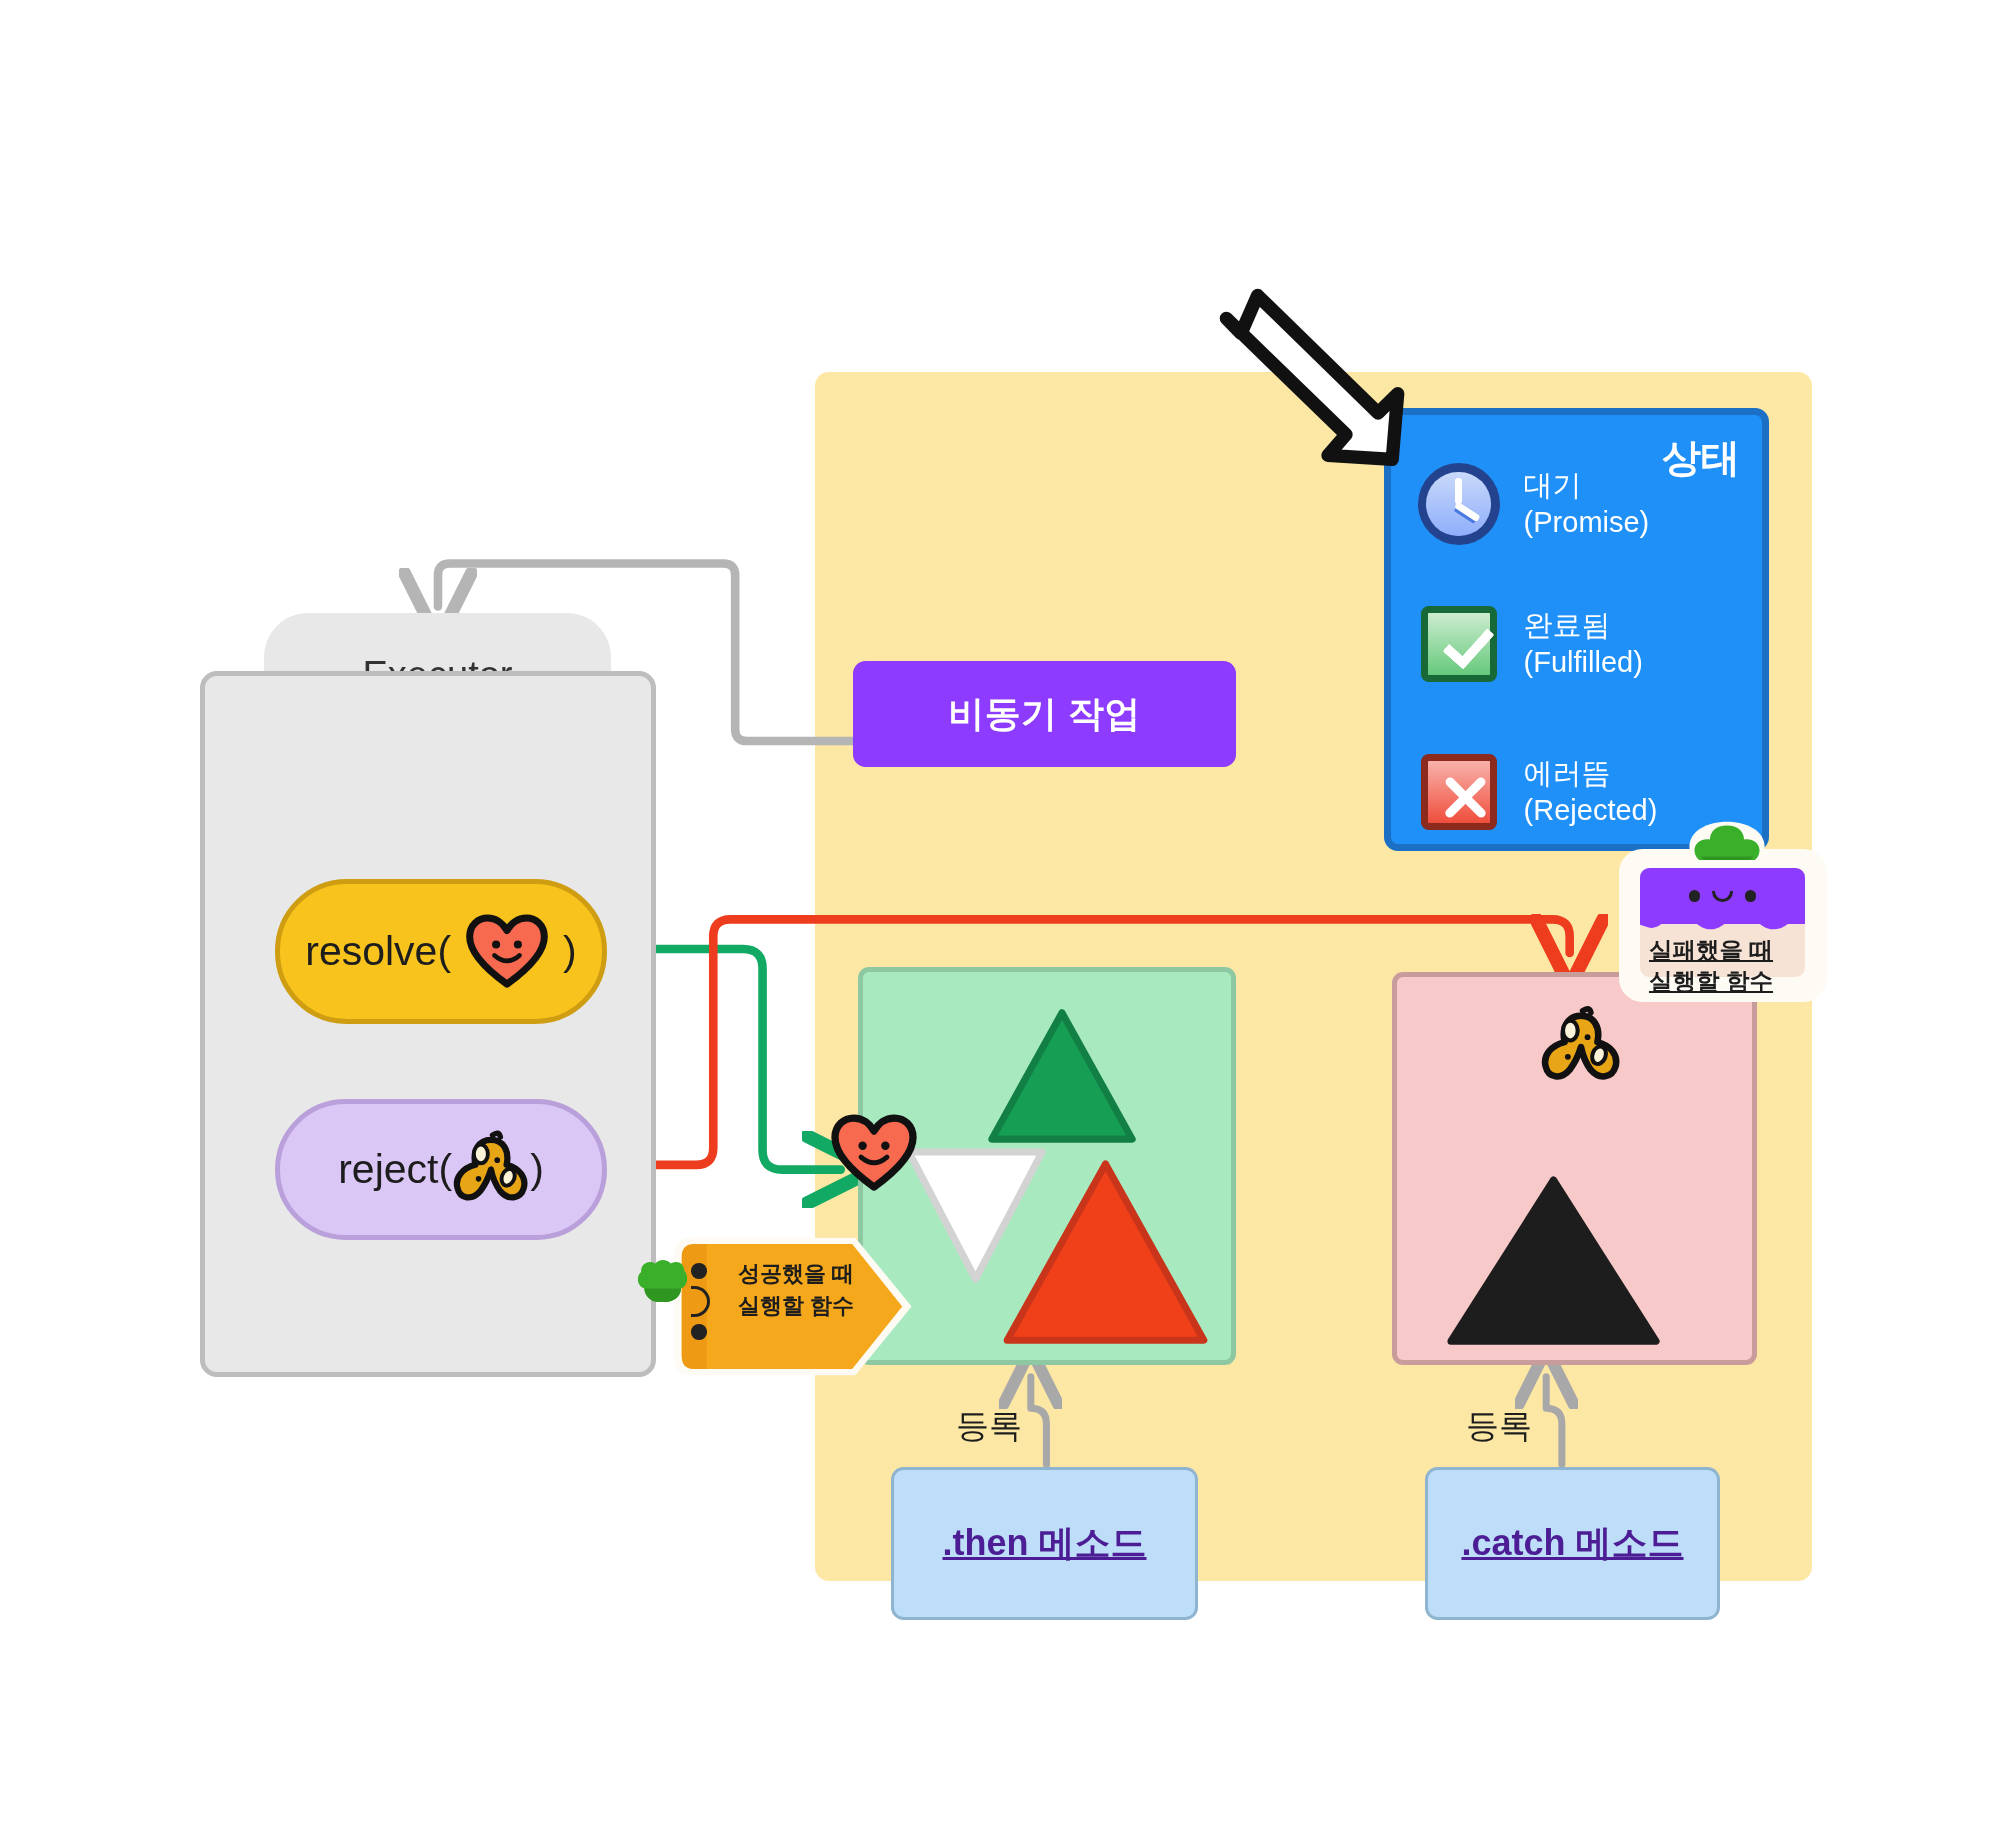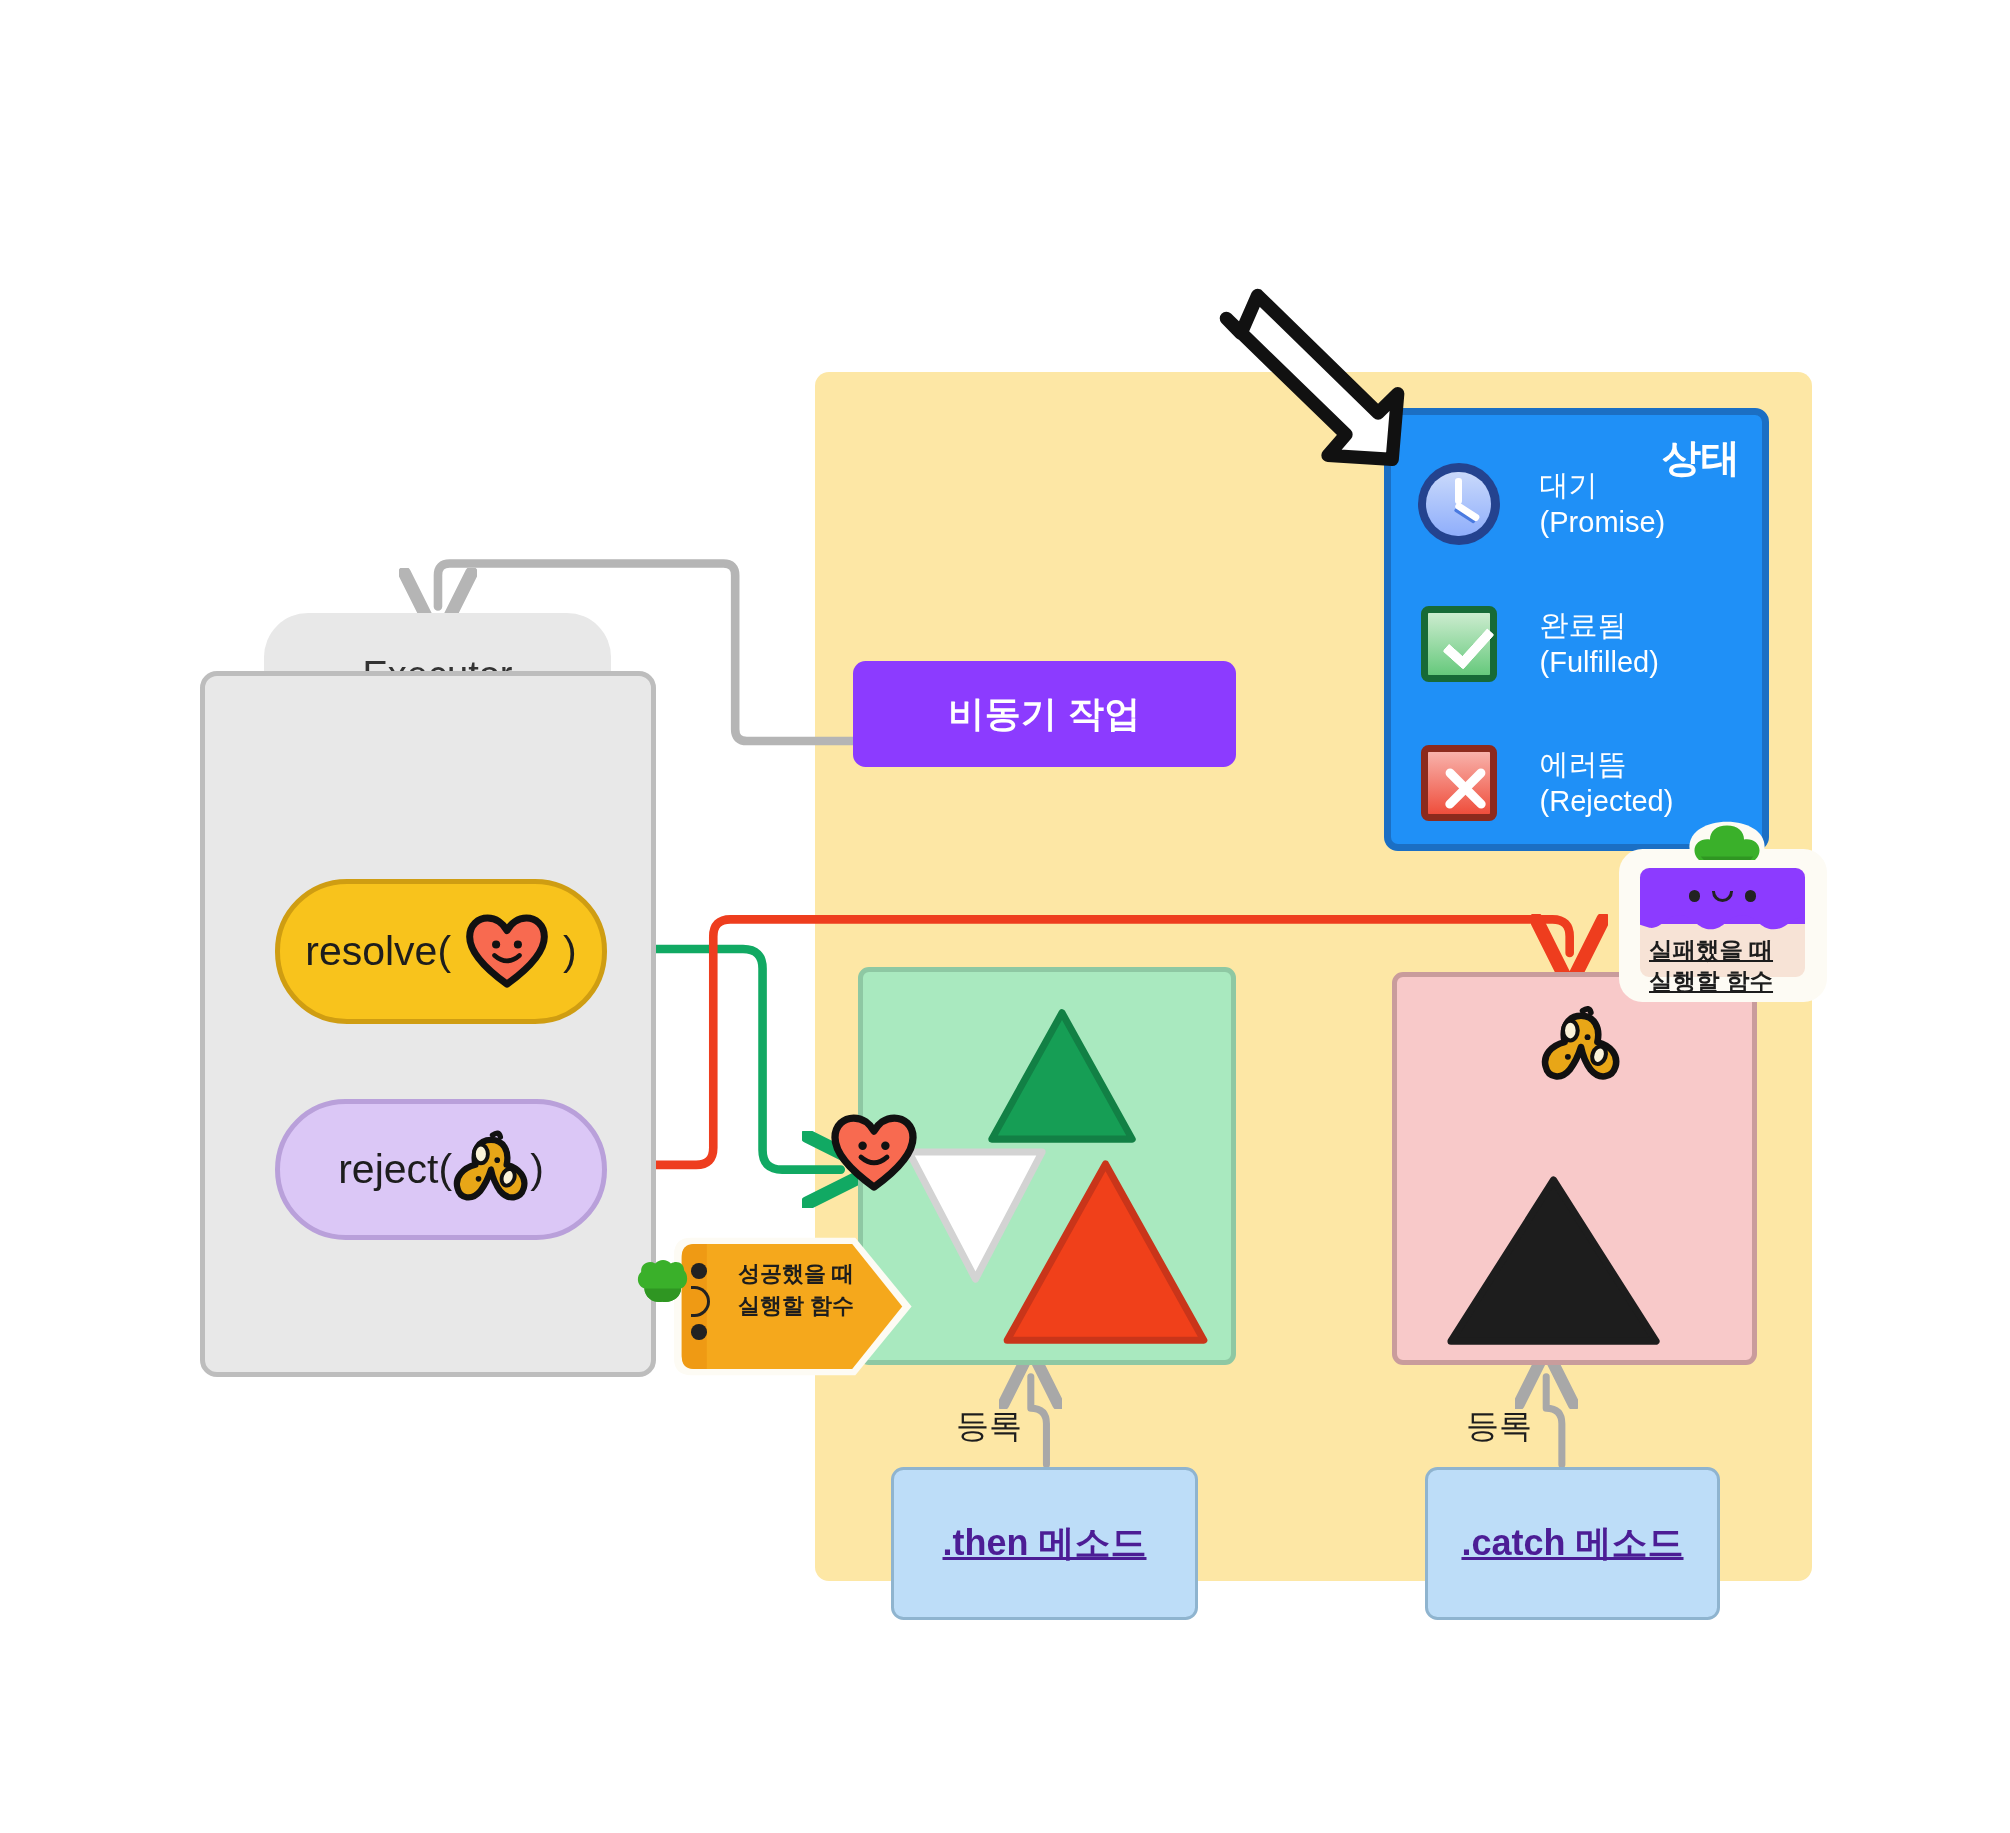--- a/index.html
+++ b/index.html
@@ -40,25 +40,25 @@
     width: 385px; height: 443px;
     background: #1f90f7; border: 7px solid #1b6fc4;
     border-radius: 14px;
     margin-left: 10px;
   }
   .state-title {
     position: absolute; right: 22px; top: 15.6px;
     color: #ffffff; font-size: 39px; font-weight: 700;
   }
   .state-row {
-    position: absolute; left: 26.6px; display: flex; align-items: center; gap: 40px;
+    position: absolute; left: 26.6px; display: flex; align-items: center; gap: 24px;
   }
   .state-row.r0 { top: 48px; }
   .state-row.r1 { top: 188px; }
-  .state-row.r2 { top: 327px; }
+  .state-row.r2 { top: 336px; }
   .state-label { color: #ffffff; font-size: 29px; line-height: 1.28; }
 
   
   .ico { width: 82px; height: 82px; position: relative; flex: 0 0 auto; }
   .clock-outer {
     position: absolute; inset: 0; border-radius: 50%;
     background: #24438f;
   }
   .clock-face {
     position: absolute; inset: 8.6px; border-radius: 50%;

